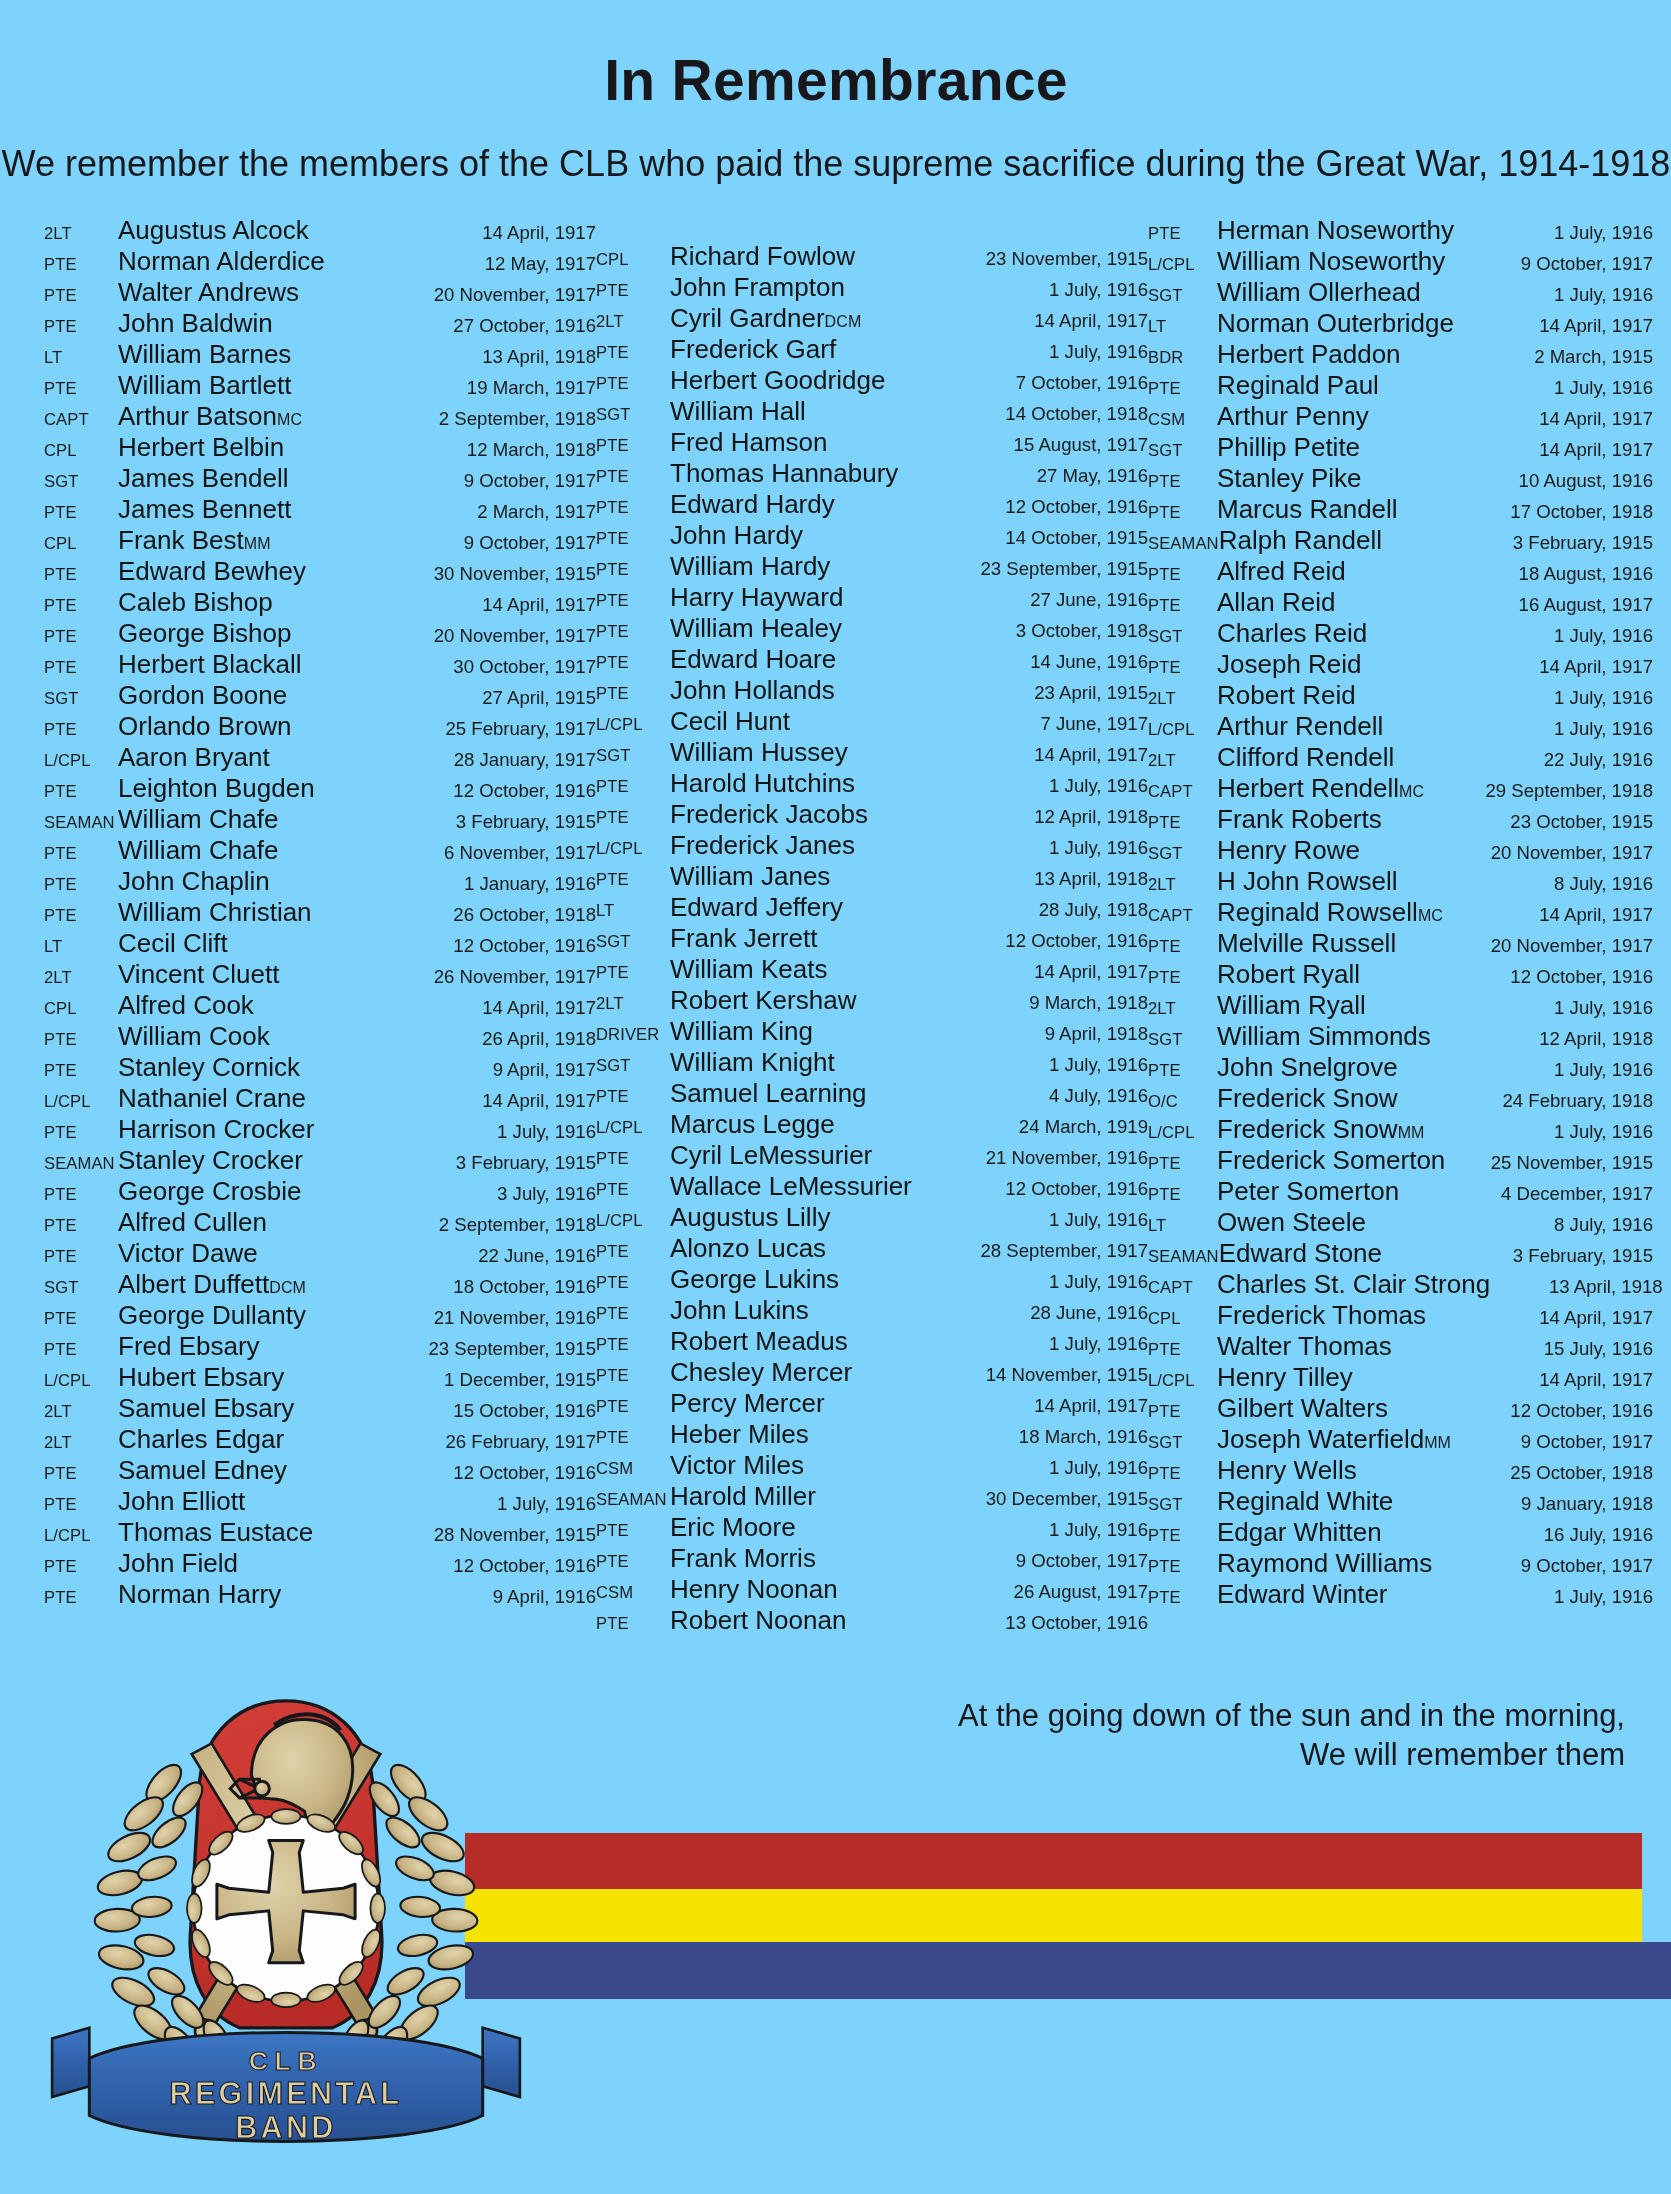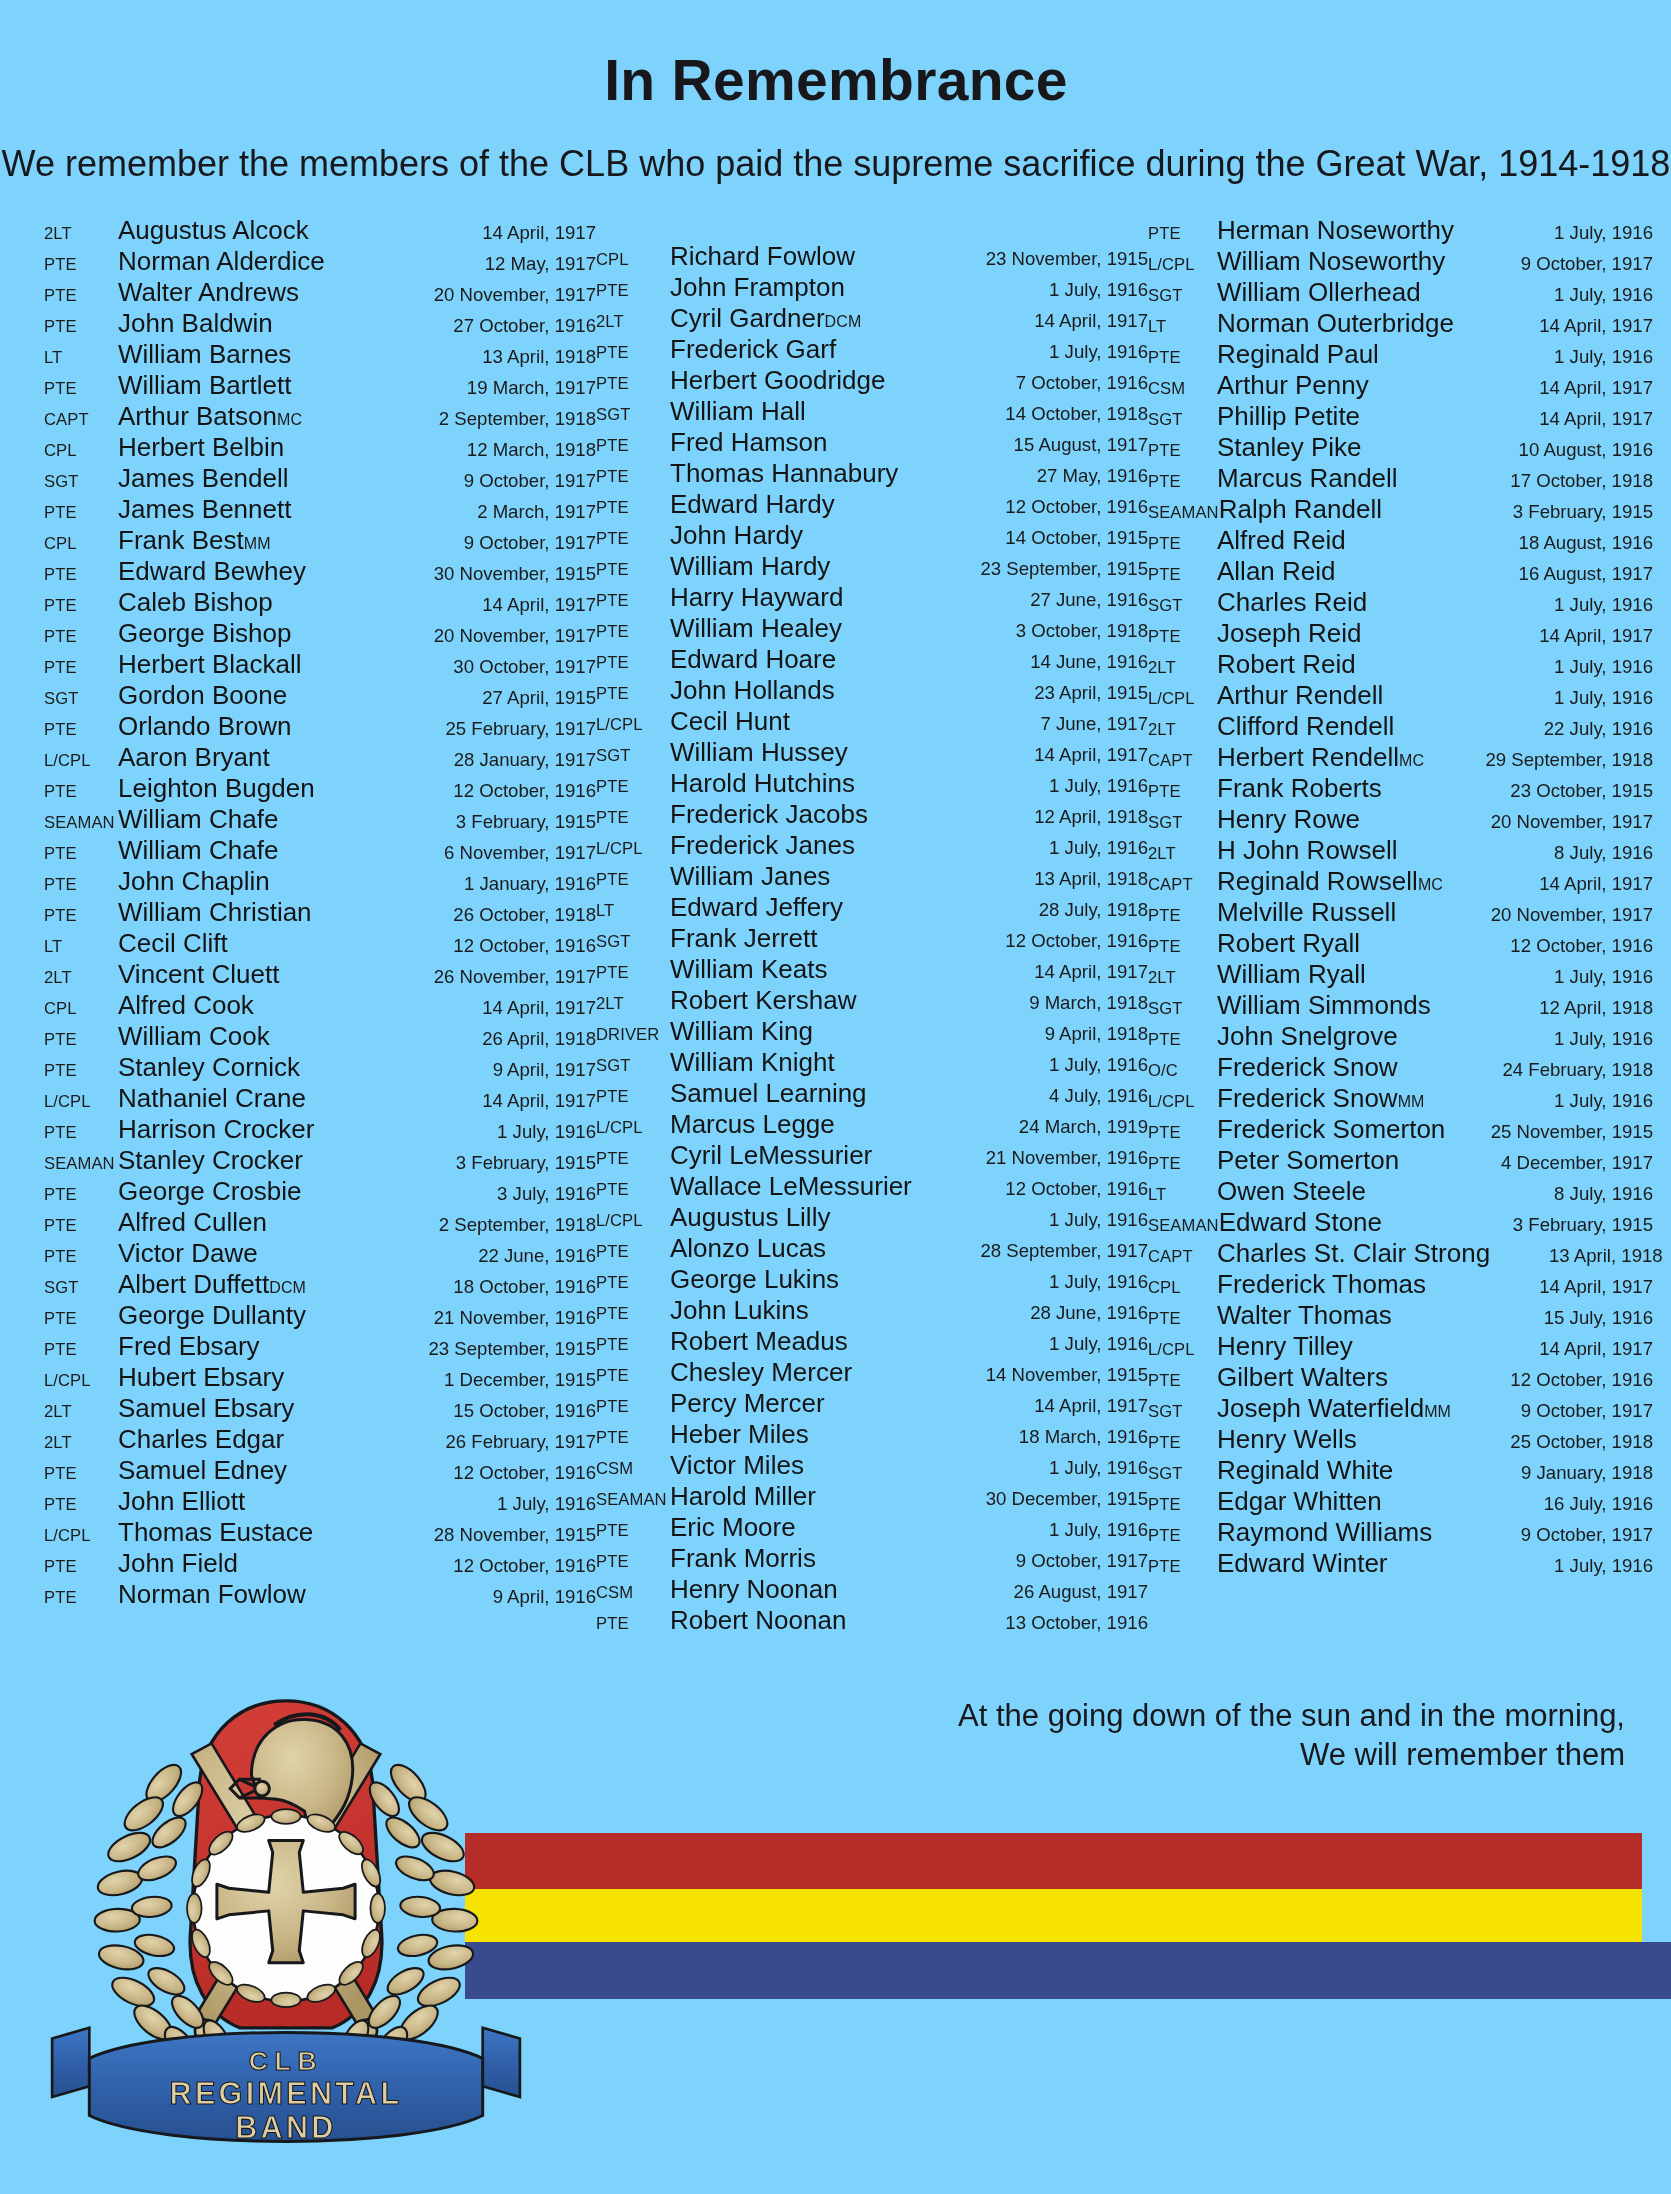--- a/index.html
+++ b/index.html
@@ -380,21 +380,21 @@
           <span class="nm"><span>Thomas Eustace</span></span>
           <span class="date">28 November, 1915</span>
         </div>
         <div class="entry">
           <span class="rank">PTE</span>
           <span class="nm"><span>John Field</span></span>
           <span class="date">12 October, 1916</span>
         </div>
         <div class="entry">
           <span class="rank">PTE</span>
-          <span class="nm"><span>Norman Fowlow</span></span>
+          <span class="nm"><span>Norman Harry</span></span>
           <span class="date">9 April, 1916</span>
         </div>
       </div>
     <div class="col col-2">
         <div class="entry">
           <span class="rank">CPL</span>
           <span class="nm"><span>Richard Fowlow</span></span>
           <span class="date">23 November, 1915</span>
         </div>
         <div class="entry">
@@ -631,20 +631,25 @@
         </div>
         <div class="entry">
           <span class="rank">SGT</span>
           <span class="nm"><span>William Ollerhead</span></span>
           <span class="date">1 July, 1916</span>
         </div>
         <div class="entry">
           <span class="rank">LT</span>
           <span class="nm"><span>Norman Outerbridge</span></span>
           <span class="date">14 April, 1917</span>
+        </div>
+        <div class="entry">
+          <span class="rank">BDR</span>
+          <span class="nm"><span>Herbert Paddon</span></span>
+          <span class="date">2 March, 1915</span>
         </div>
         <div class="entry">
           <span class="rank">PTE</span>
           <span class="nm"><span>Reginald Paul</span></span>
           <span class="date">1 July, 1916</span>
         </div>
         <div class="entry">
           <span class="rank">CSM</span>
           <span class="nm"><span>Arthur Penny</span></span>
           <span class="date">14 April, 1917</span>

